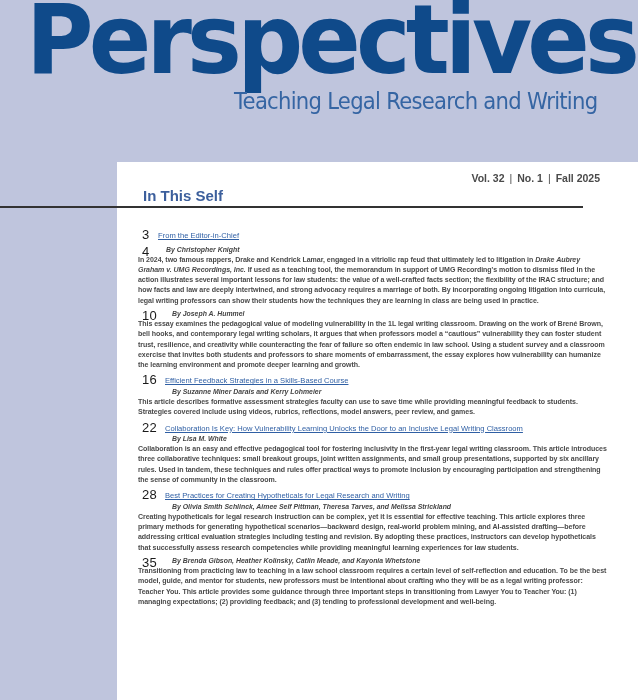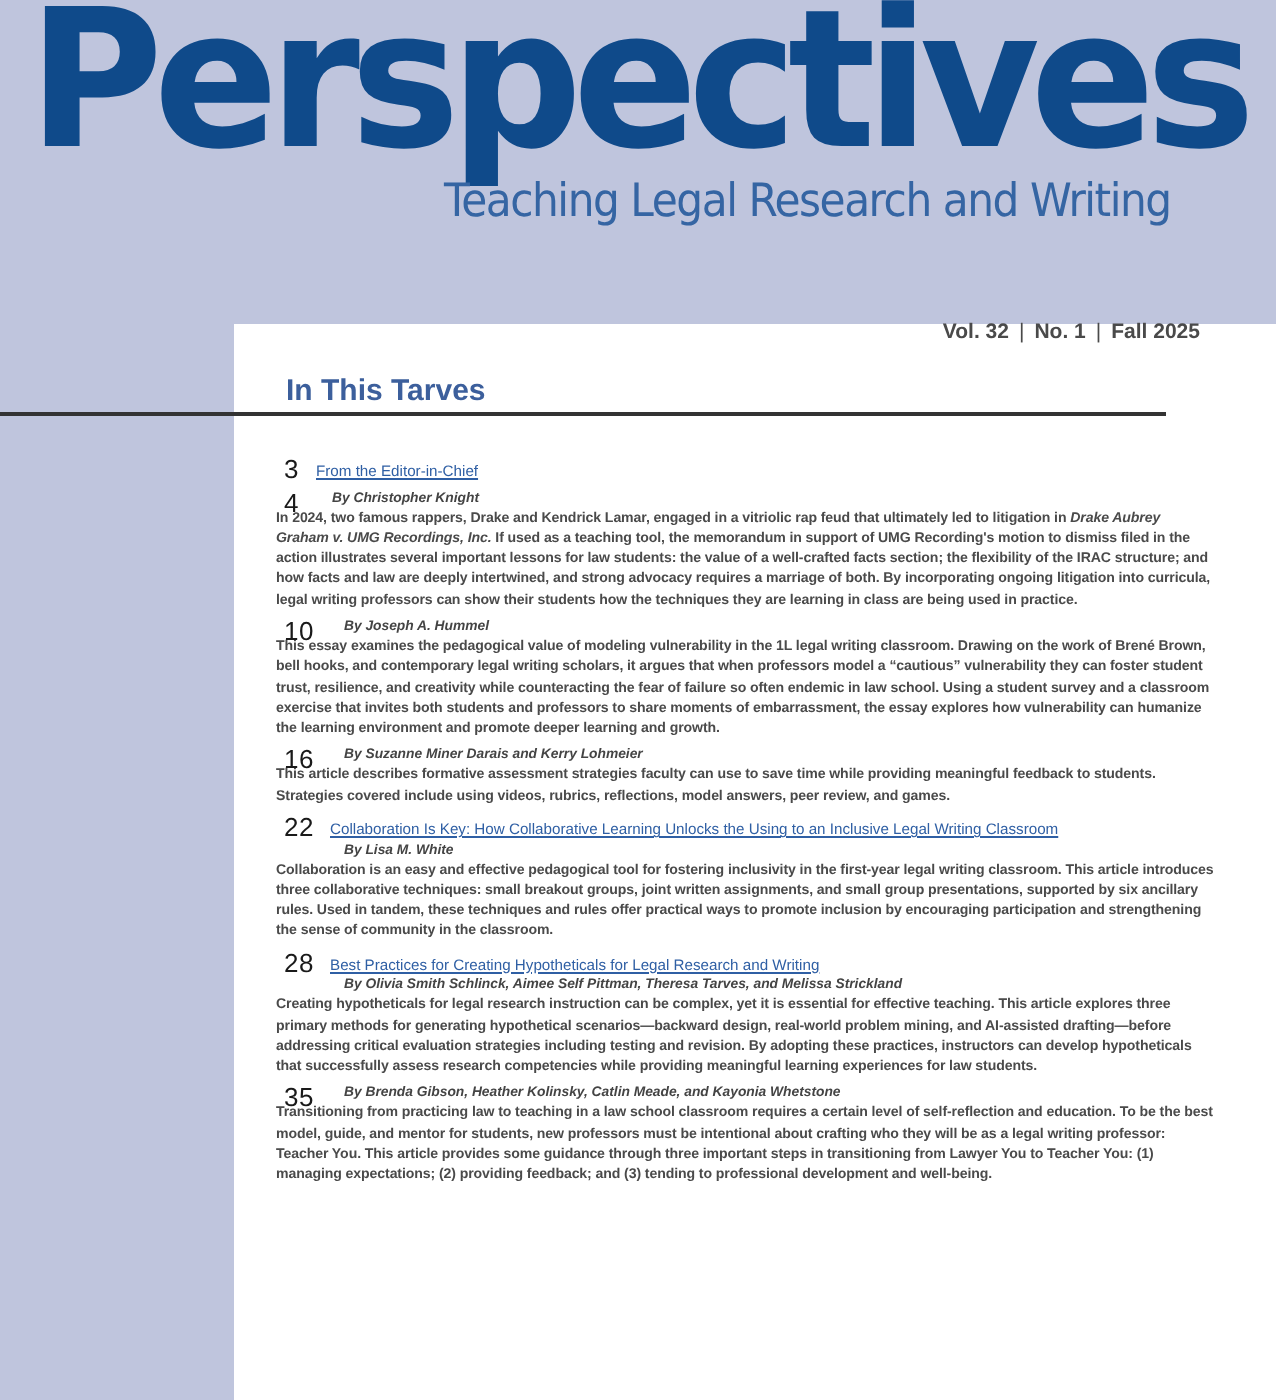--- a/index.html
+++ b/index.html
@@ -2,21 +2,21 @@
 <html><head>
   <meta charset="utf-8">
   <style>
     html, body { margin: 0; padding: 0; }
     body {
       width: 638px; height: 700px; overflow: hidden;
       background: #bfc5dd;
       position: relative;
       font-family: "Liberation Sans", "DejaVu Sans", sans-serif;
     }
-    .masthead { position: absolute; left: 0; top: 0; width: 541px; height: 162px; }
+    .masthead { position: absolute; left: 12px; top: 0; width: 541px; height: 162px; }
     .mast-title {
       position: absolute; left: 14px; top: -8px;
       font-family: "DejaVu Sans", sans-serif;
       font-weight: bold; font-size: 96px; letter-spacing: -5px;
       color: #0f4a8a; line-height: 1;
       transform: scaleX(0.96); transform-origin: left top;
       white-space: nowrap;
     }
     .mast-sub {
       position: absolute; left: 222px; top: 88px;
@@ -27,21 +27,21 @@
     }
     .page {
       position: absolute; left: 117px; top: 162px; width: 521px; height: 538px;
       background: #ffffff;
     }
     .rule {
       position: absolute; left: 0; top: 206px; width: 583px; height: 2px;
       background: #333;
     }
     .issue-meta {
-      position: absolute; right: 38px; top: 160px;
+      position: absolute; right: 38px; top: 172px;
       font-size: 10.5px; font-weight: bold; color: #4a4a4a;
       white-space: nowrap;
     }
     .issue-meta .sep { margin: 0 5px; font-weight: normal; }
     .toc-heading {
       position: absolute; left: 143px; top: 187px;
       font-size: 15px; font-weight: bold; color: #3c5f9c;
     }
     .toc { position: absolute; left: 138px; top: 228px; width: 470px; }
     .entry { position: relative; margin-bottom: 3px; }
@@ -77,21 +77,21 @@
   <div class="mast-sub">Teaching Legal Research and Writing</div>
 </div>
 
 <div class="page"></div>
 <div class="rule"></div>
 
 <div class="issue-meta">
   <span>Vol. 32</span><span class="sep">|</span><span>No. 1</span><span class="sep">|</span><span>Fall 2025</span>
 </div>
 
-<div class="toc-heading">In This Tarves</div>
+<div class="toc-heading">In This Self</div>
 
 <div class="toc">
 
   <div class="entry">
     <span class="num">3</span>
     <a class="title">From the Editor-in-Chief</a>
   </div>
 
   <div class="entry">
     <span class="num">4</span>
@@ -100,27 +100,28 @@
   </div>
 
   <div class="entry">
     <span class="num">10</span>
     <span class="byline wide">By Joseph A. Hummel</span>
     <span class="abstract">This essay examines the pedagogical value of modeling vulnerability in the 1L legal writing classroom. Drawing on the work of Brené Brown, bell hooks, and contemporary legal writing scholars, it argues that when professors model a “cautious” vulnerability they can foster student trust, resilience, and creativity while counteracting the fear of failure so often endemic in law school. Using a student survey and a classroom exercise that invites both students and professors to share moments of embarrassment, the essay explores how vulnerability can humanize the learning environment and promote deeper learning and growth.</span>
   </div>
 
   <div class="entry">
     <span class="num">16</span>
+    <a class="title wide">Efficient Feedback Strategies in a Skills-Based Course</a>
     <span class="byline wide">By Suzanne Miner Darais and Kerry Lohmeier</span>
     <span class="abstract">This article describes formative assessment strategies faculty can use to save time while providing meaningful feedback to students. Strategies covered include using videos, rubrics, reflections, model answers, peer review, and games.</span>
   </div>
 
   <div class="entry">
     <span class="num">22</span>
-    <a class="title wide">Collaboration Is Key: How Collaborative Learning Unlocks the Using to an Inclusive Legal Writing Classroom</a>
+    <a class="title wide">Collaboration Is Key: How Vulnerability Learning Unlocks the Door to an Inclusive Legal Writing Classroom</a>
     <span class="byline wide">By Lisa M. White</span>
     <span class="abstract">Collaboration is an easy and effective pedagogical tool for fostering inclusivity in the first-year legal writing classroom. This article introduces three collaborative techniques: small breakout groups, joint written assignments, and small group presentations, supported by six ancillary rules. Used in tandem, these techniques and rules offer practical ways to promote inclusion by encouraging participation and strengthening the sense of community in the classroom.</span>
   </div>
 
   <div class="entry">
     <span class="num">28</span>
     <a class="title wide">Best Practices for Creating Hypotheticals for Legal Research and Writing</a>
     <span class="byline wide">By Olivia Smith Schlinck, Aimee Self Pittman, Theresa Tarves, and Melissa Strickland</span>
     <span class="abstract">Creating hypotheticals for legal research instruction can be complex, yet it is essential for effective teaching. This article explores three primary methods for generating hypothetical scenarios—backward design, real-world problem mining, and AI-assisted drafting—before addressing critical evaluation strategies including testing and revision. By adopting these practices, instructors can develop hypotheticals that successfully assess research competencies while providing meaningful learning experiences for law students.</span>
   </div>

